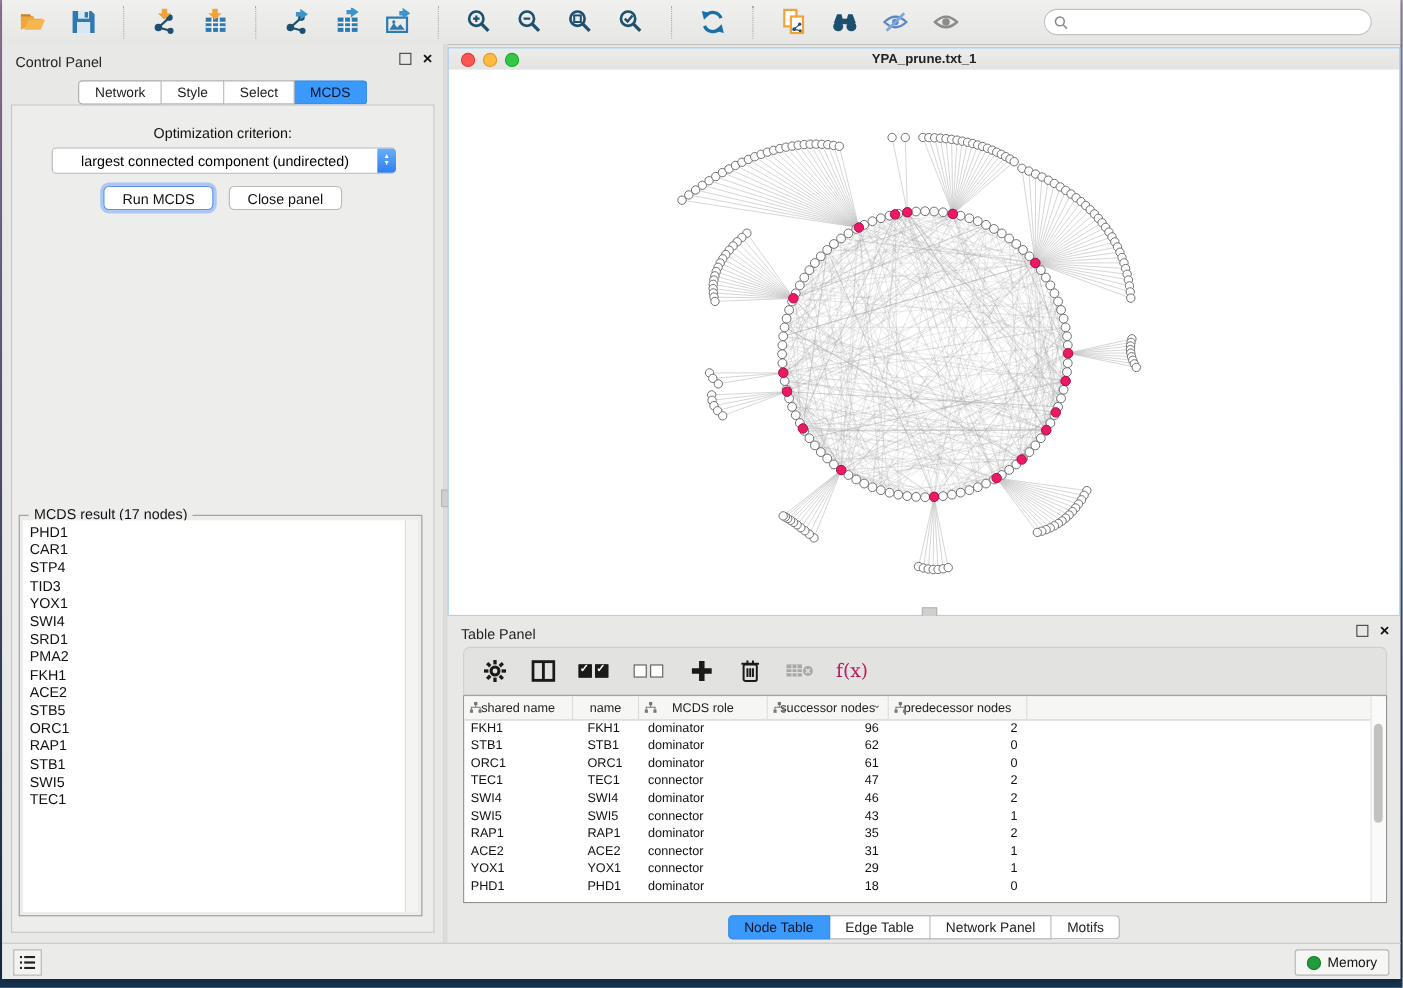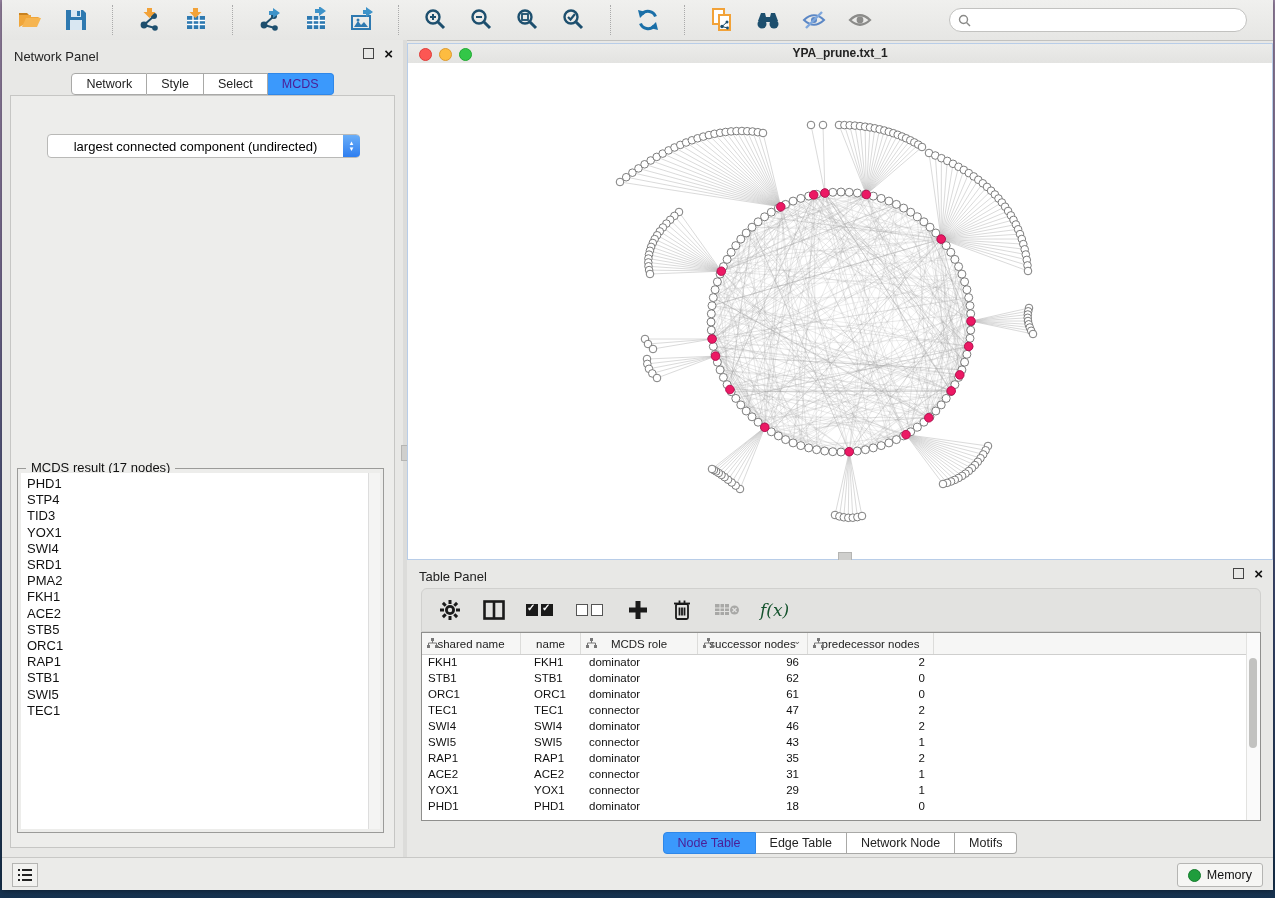--- a/index.html
+++ b/index.html
@@ -18,21 +18,21 @@
   
   .control-panel{position:absolute;left:0;top:40px;width:401px;bottom:32px;background:#e8e8e6;border-right:1px solid #c4c4c2;}
   .panel-title{position:absolute;left:12px;top:9px;font-size:13px;color:#222;}
   .win-btns{position:absolute;right:10px;top:8px;display:flex;gap:10px;align-items:center;}
   .float-btn{width:9px;height:9px;border:1.5px solid #444;display:inline-block;}
   .close-btn{font-size:15px;font-weight:bold;color:#111;line-height:9px;}
   .ctl-tabs{position:absolute;left:0;top:33px;width:100%;display:flex;justify-content:center;z-index:3;}
   .seg{height:20px;line-height:20px;padding:0 14px;font-size:12.5px;background:#fff;border:1px solid #a9a9a7;border-left:none;color:#222;cursor:default;}
   .seg:first-child{border-left:1px solid #a9a9a7;border-radius:4px 0 0 4px;}
   .seg:last-child{border-radius:0 4px 4px 0;}
-  .seg.active{background:#3b99fc;border-color:#2f87e8;color:#4c1d95;}
+  .seg.active{background:#3b99fc;border-color:#2f87e8;color:#0f172a;}
   .ctl-inner{position:absolute;left:8px;right:8px;top:55px;bottom:10px;background:#ededeb;border:1px solid #c6c6c4;}
   .opt-label{position:absolute;top:17px;width:100%;text-align:center;font-size:13px;color:#111;}
   .select{position:absolute;left:36px;right:34px;top:38px;height:22px;background:#fff;border:1px solid #b9b9b7;border-radius:4px;
     display:flex;align-items:center;}
   .sel-text{flex:1;text-align:center;font-size:13px;color:#000000;white-space:nowrap;overflow:hidden;}
   .stepper{width:17px;height:22px;margin-right:-1px;border-radius:0 4px 4px 0;background:linear-gradient(#6aaef8,#2e7ef0);
     display:flex;flex-direction:column;align-items:center;justify-content:center;color:#fff;font-size:7px;line-height:6px;}
   .btn-row{position:absolute;top:73px;width:100%;display:flex;justify-content:center;gap:14px;}
   .btn{height:22px;padding:0 16px;font-size:13px;background:#fff;border:1px solid #b9b9b7;border-radius:5px;color:#111;font-family:"Liberation Sans",sans-serif;}
   .btn.focus{border-color:#5a95e8;box-shadow:0 0 0 3px rgba(110,160,250,.5);}
@@ -55,21 +55,21 @@
   .net-title{position:absolute;width:100%;text-align:center;top:2px;font-size:12px;font-weight:bold;color:#222;}
   .net-canvas{position:absolute;left:0;top:19px;right:0;bottom:0;background:#fff;overflow:hidden;}
   .net-canvas svg{position:absolute;left:0;top:0;}
   .h-grip{position:absolute;left:430px;bottom:-2px;width:12px;height:7px;background:#cfcfcd;border:1px solid #b5b5b3;}
   
   .table-panel{position:absolute;left:405px;top:560px;right:0;bottom:32px;background:#e8e8e6;}
   .tbl-toolbar{position:absolute;left:14px;right:12px;top:28px;height:44px;background:#e2e2e0;border:1px solid #d0d0ce;
     border-radius:6px 6px 0 0;display:flex;align-items:center;gap:20px;padding-left:16px;box-sizing:border-box;}
   .tt-icon{display:flex;align-items:center;justify-content:center;min-width:24px;height:26px;color:#1a1a1a;}
   .tt-icon.disabled{color:#a8a8a6;}
-  .fx{font-family:"DejaVu Serif",serif;font-style:italic;font-size:17px;color:#14532d;}
+  .fx{font-family:"DejaVu Serif",serif;font-size:17px;color:#be185d;}
   .cbx{width:10px;height:10px;border:1.6px solid #1a1a1a;display:inline-block;margin-right:3px;position:relative;background:#fff;}
   .cbx.checked{background:#1a1a1a;}
   .cbx.checked::after{content:"✓";position:absolute;left:0px;top:-3px;color:#fff;font-size:10px;font-weight:bold;}
   .cbx.empty{border-color:#555;}
   .tbl{position:absolute;left:14px;right:12px;top:72px;height:189px;background:#fff;border:1px solid #8f8f8d;box-sizing:border-box;}
   .tbl-head{position:absolute;left:0;top:0;right:13px;height:21px;background:#f6f6f5;border-bottom:1px solid #cfcfce;display:flex;}
   .th{position:relative;height:21px;box-sizing:border-box;border-right:1px solid #dcdcda;display:flex;align-items:center;
     justify-content:center;font-size:11.5px;color:#222;gap:4px;}
   .th .tree{flex:0 0 auto;position:absolute;left:5px;top:5px;}
   .th .sort{position:absolute;right:6px;top:3px;font-size:9px;color:#555;}
@@ -258,43 +258,49 @@
     <div class="search">
       <svg width="13" height="13" viewBox="0 0 13 13">
         <circle cx="5.5" cy="5.5" r="4" fill="none" stroke="#8a8a88" stroke-width="1.4"></circle>
         <line x1="8.5" y1="8.5" x2="12" y2="12" stroke="#8a8a88" stroke-width="1.4"></line>
       </svg>
       <input placeholder="" style="">
     </div>
   </div>
 
   <div class="control-panel">
-    <div class="panel-title">Network Panel</div>
+    <div class="panel-title">Control Panel</div>
     <div class="win-btns">
       <span class="float-btn"></span>
       <span class="close-btn">×</span>
     </div>
     <div class="ctl-tabs" id="ctl-tabs">
           <div class="seg">Network</div>
           <div class="seg">Style</div>
           <div class="seg">Select</div>
           <div class="seg active">MCDS</div>
         </div>
     <div class="ctl-inner">
+      <div class="opt-label">Optimization criterion:</div>
       <div class="select">
         <span class="sel-text">largest connected component (undirected)</span>
         <span class="stepper">
               <span>▴</span>
               <span>▾</span>
             </span>
       </div>
+      <div class="btn-row">
+        <button class="btn focus">Run MCDS</button>
+        <button class="btn">Close panel</button>
+      </div>
       <div class="group">
         <div class="legend">MCDS result (17 nodes)</div>
         <div class="mcds-list" id="mcds-list">
               <div>PHD1</div>
+              <div>CAR1</div>
               <div>STP4</div>
               <div>TID3</div>
               <div>YOX1</div>
               <div>SWI4</div>
               <div>SRD1</div>
               <div>PMA2</div>
               <div>FKH1</div>
               <div>ACE2</div>
               <div>STB5</div>
               <div>ORC1</div>
@@ -1306,21 +1312,21 @@
               <div class="td num" style="width: 126px;">0</div>
             </div>
           </div>
       <div class="tbl-scroll">
             <div class="thumb"></div>
           </div>
     </div>
     <div class="tbl-tabs" id="tbl-tabs">
           <div class="seg active">Node Table</div>
           <div class="seg">Edge Table</div>
-          <div class="seg">Network Node</div>
+          <div class="seg">Network Panel</div>
           <div class="seg">Motifs</div>
         </div>
   </div>
 
   <div class="status-bar">
     <div class="sb-left">
       <svg width="14" height="12" viewBox="0 0 14 12">
         <g fill="#222">
               <rect x="0" y="0" width="2" height="2"></rect>
               <rect x="4" y="0" width="10" height="2"></rect>

